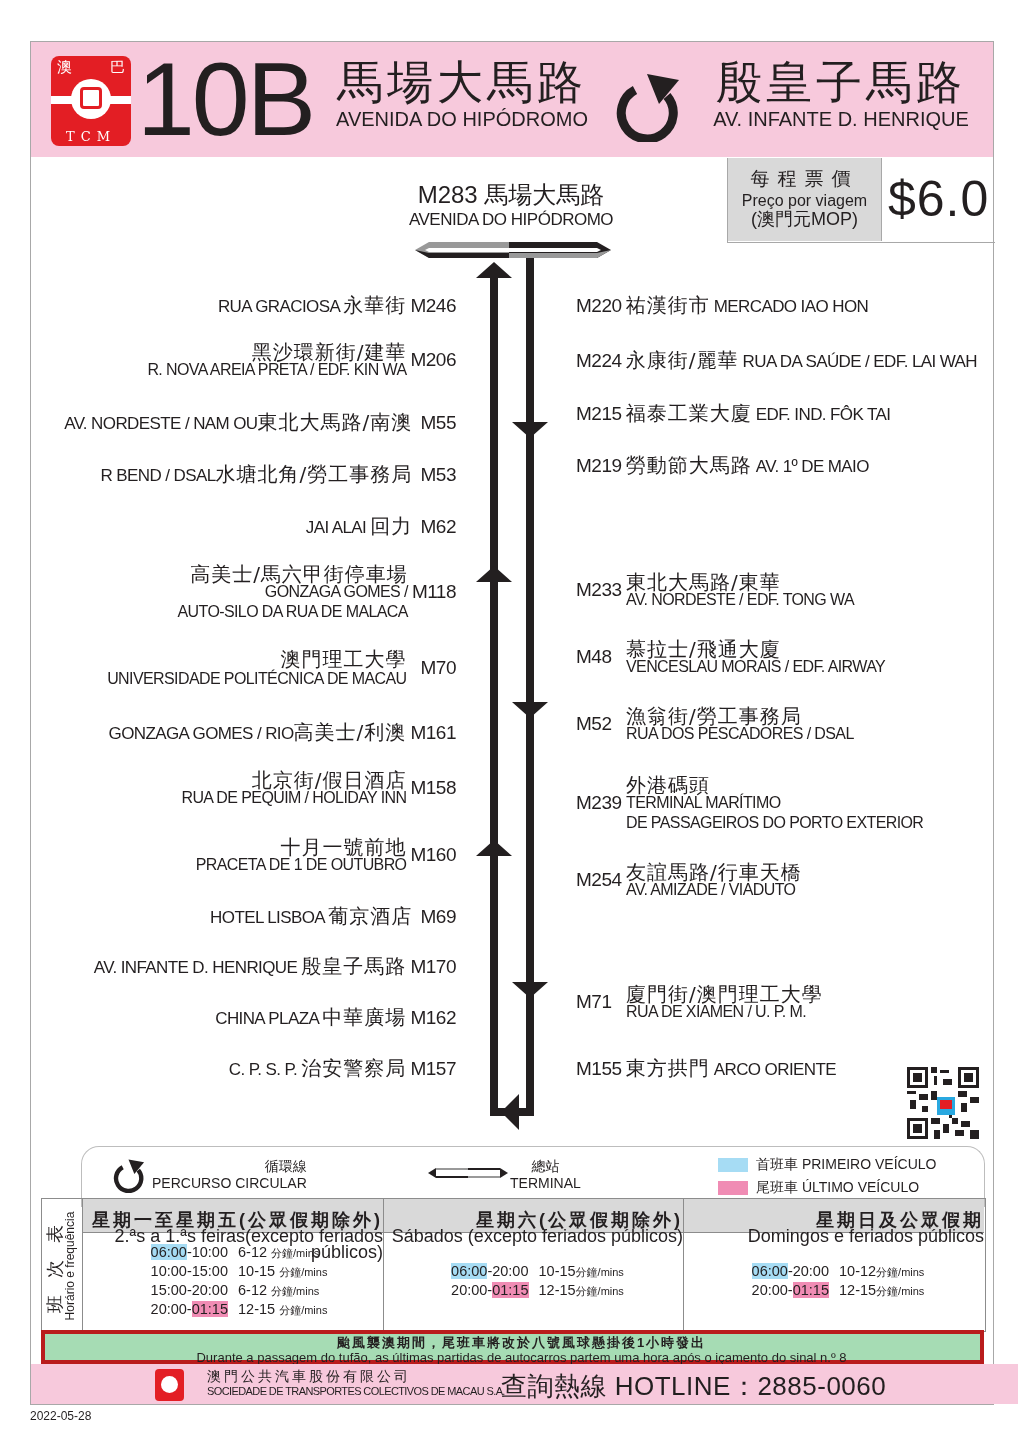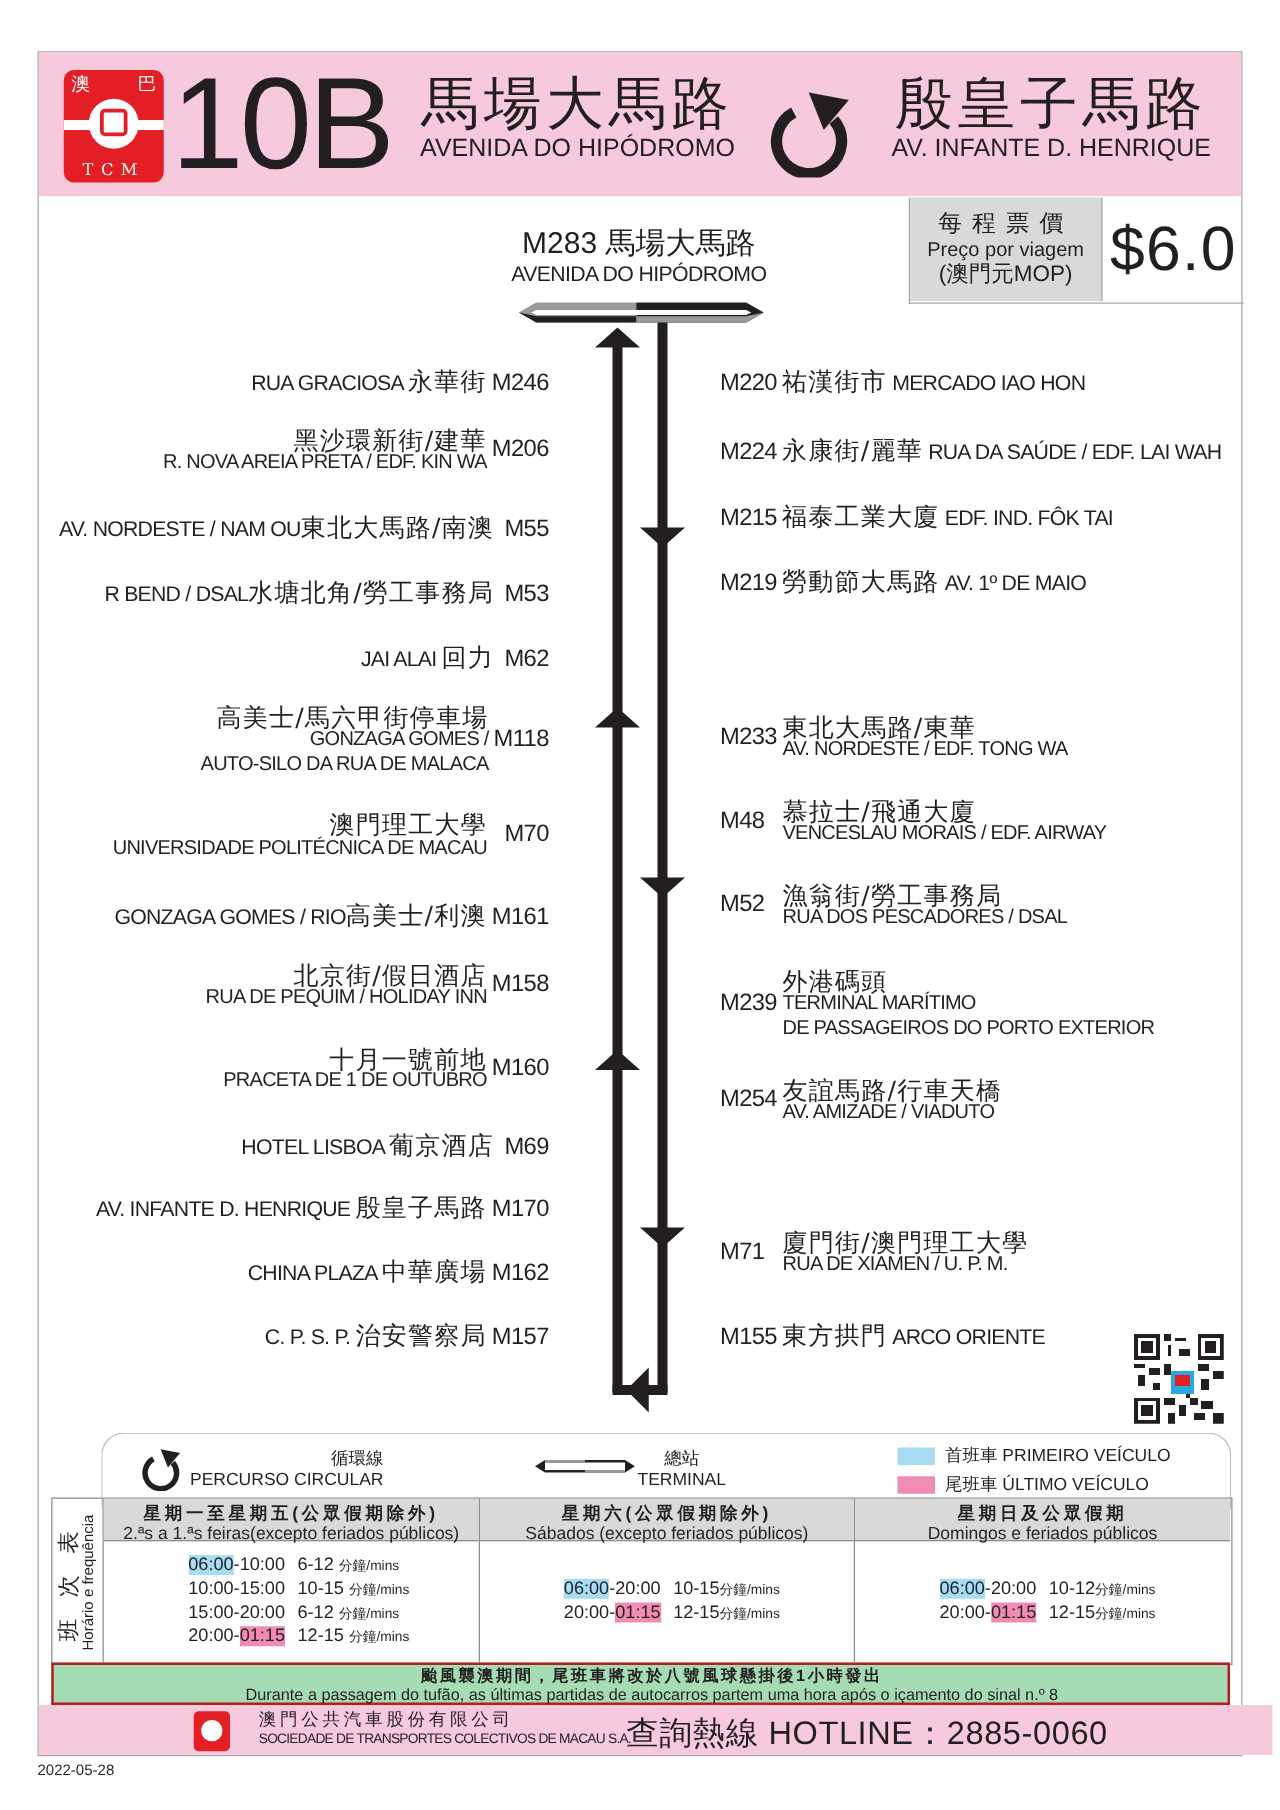--- a/index.html
+++ b/index.html
@@ -21,46 +21,46 @@
   .fare .lbl{position:absolute;left:0;top:0;width:153px;height:83px;background:#d9d9d9;border-right:1px solid #a8a8a8;text-align:center;}
   .fare .lbl .zh{font-size:19px;letter-spacing:8px;margin-top:8px;}
   .fare .lbl .pt{font-size:16px;line-height:18px;}
   .fare .val{position:absolute;left:160px;top:12px;font-size:50px;letter-spacing:1px;}
   .term{position:absolute;left:360px;top:138px;width:240px;text-align:center;}
   .term .zh{font-size:24px;line-height:30px;}
   .term .pt{font-size:17px;line-height:20px;letter-spacing:-0.5px;}
   .stop{position:absolute;font-size:17px;letter-spacing:-0.6px;white-space:nowrap;}
   .stop .code{font-size:19px;letter-spacing:-0.5px;}
   .stop .zh{font-size:20px;font-family:"DejaVu Sans",sans-serif;letter-spacing:1px;}
-  .stop.left{text-align:right;right:554px;}
+  .stop.left{text-align:right;right:537px;}
   .stop.right{left:545px;text-align:left;}
   .stop .sub{font-size:16px;line-height:16px;letter-spacing:-0.6px;}
   .two{display:flex;align-items:center;gap:4px;}
   .two .block{display:flex;flex-direction:column;line-height:20px;}
   .left .two{justify-content:flex-end;}
   .left .two .block{align-items:flex-end;}
   svg.route{position:absolute;left:0;top:0;}
   .qr{position:absolute;left:876px;top:1025px;width:72px;height:72px;}
   .legend{position:absolute;left:50px;top:1104px;width:902px;height:60px;border:1px solid #bdbdbd;border-bottom:none;border-radius:18px 18px 0 0;}
   .legend .item{position:absolute;font-size:14px;text-align:center;line-height:17px;}
   .legend .sw{display:inline-block;width:30px;height:14px;vertical-align:middle;margin-right:8px;}
   .sched{position:absolute;left:10px;top:1156px;width:943px;height:132px;border:1px solid #8c8c8c;border-collapse:collapse;}
   .sched .side{position:absolute;left:0;top:0;width:40px;height:131px;border-right:1px solid #8c8c8c;}
   .sched .side .v{position:absolute;left:-44px;top:52px;width:130px;transform:rotate(-90deg);text-align:center;line-height:15px;}
   .sched .col{position:absolute;top:0;height:131px;border-right:1px solid #8c8c8c;}
-  .sched .colhead{height:34px;background:#d9d9d9;border-bottom:1px solid #8c8c8c;text-align:center;font-size:14px;line-height:16px;padding-top:3px;box-sizing:border-box;}
+  .sched .colhead{height:34px;background:#d9d9d9;border-bottom:1px solid #8c8c8c;text-align:right;font-size:18px;line-height:16px;padding-top:13px;box-sizing:border-box;}
   .sched .colhead .zh{font-weight:bold;letter-spacing:3px;}
   .sched .rows{display:flex;flex-direction:column;justify-content:center;align-items:center;height:96px;font-size:14.5px;line-height:18px;}
   .sched .row{white-space:nowrap;}
   .sched .row .t{display:inline-block;width:100px;text-align:right;margin-right:10px;}
   .sched .row .f{display:inline-block;width:100px;}
   .hl-first{background:#a6dcf4;}
   .hl-last{background:#f08cb4;}
   .mins{font-size:11px;}
-  .typhoon{position:absolute;left:10px;top:1288px;width:943px;height:34px;background:#a6dcb4;border:2px solid #b91c1c;box-sizing:border-box;text-align:center;font-size:13px;line-height:15px;padding-top:1px;padding-left:18px;}
+  .typhoon{position:absolute;left:10px;top:1288px;width:943px;height:34px;background:#a6dcb4;border:4px solid #b91c1c;box-sizing:border-box;text-align:center;font-size:13px;line-height:15px;padding-top:1px;padding-left:18px;}
   .typhoon .zh{font-weight:bold;letter-spacing:2px;}
   .footer{position:absolute;left:0;top:1322px;width:962px;height:40px;background:#f7c9dc;padding-left:25px;}
   .footer .mini{position:absolute;left:124px;top:5px;width:29px;height:32px;background:#e31e24;border-radius:4px;}
   .footer .mini .c{position:absolute;left:6px;top:7px;width:17px;height:17px;border-radius:50%;background:#fff;}
   .footer .co{position:absolute;left:176px;top:5px;line-height:15px;}
   .footer .co .zh{font-size:14px;letter-spacing:3px;font-family:"DejaVu Serif",serif;}
   .footer .co .pt{font-size:11px;letter-spacing:-0.6px;}
   .footer .hot{position:absolute;left:470px;top:5px;font-size:26px;letter-spacing:0.5px;}
   .date{position:absolute;left:30px;top:1409px;font-size:12px;}
 </style>

